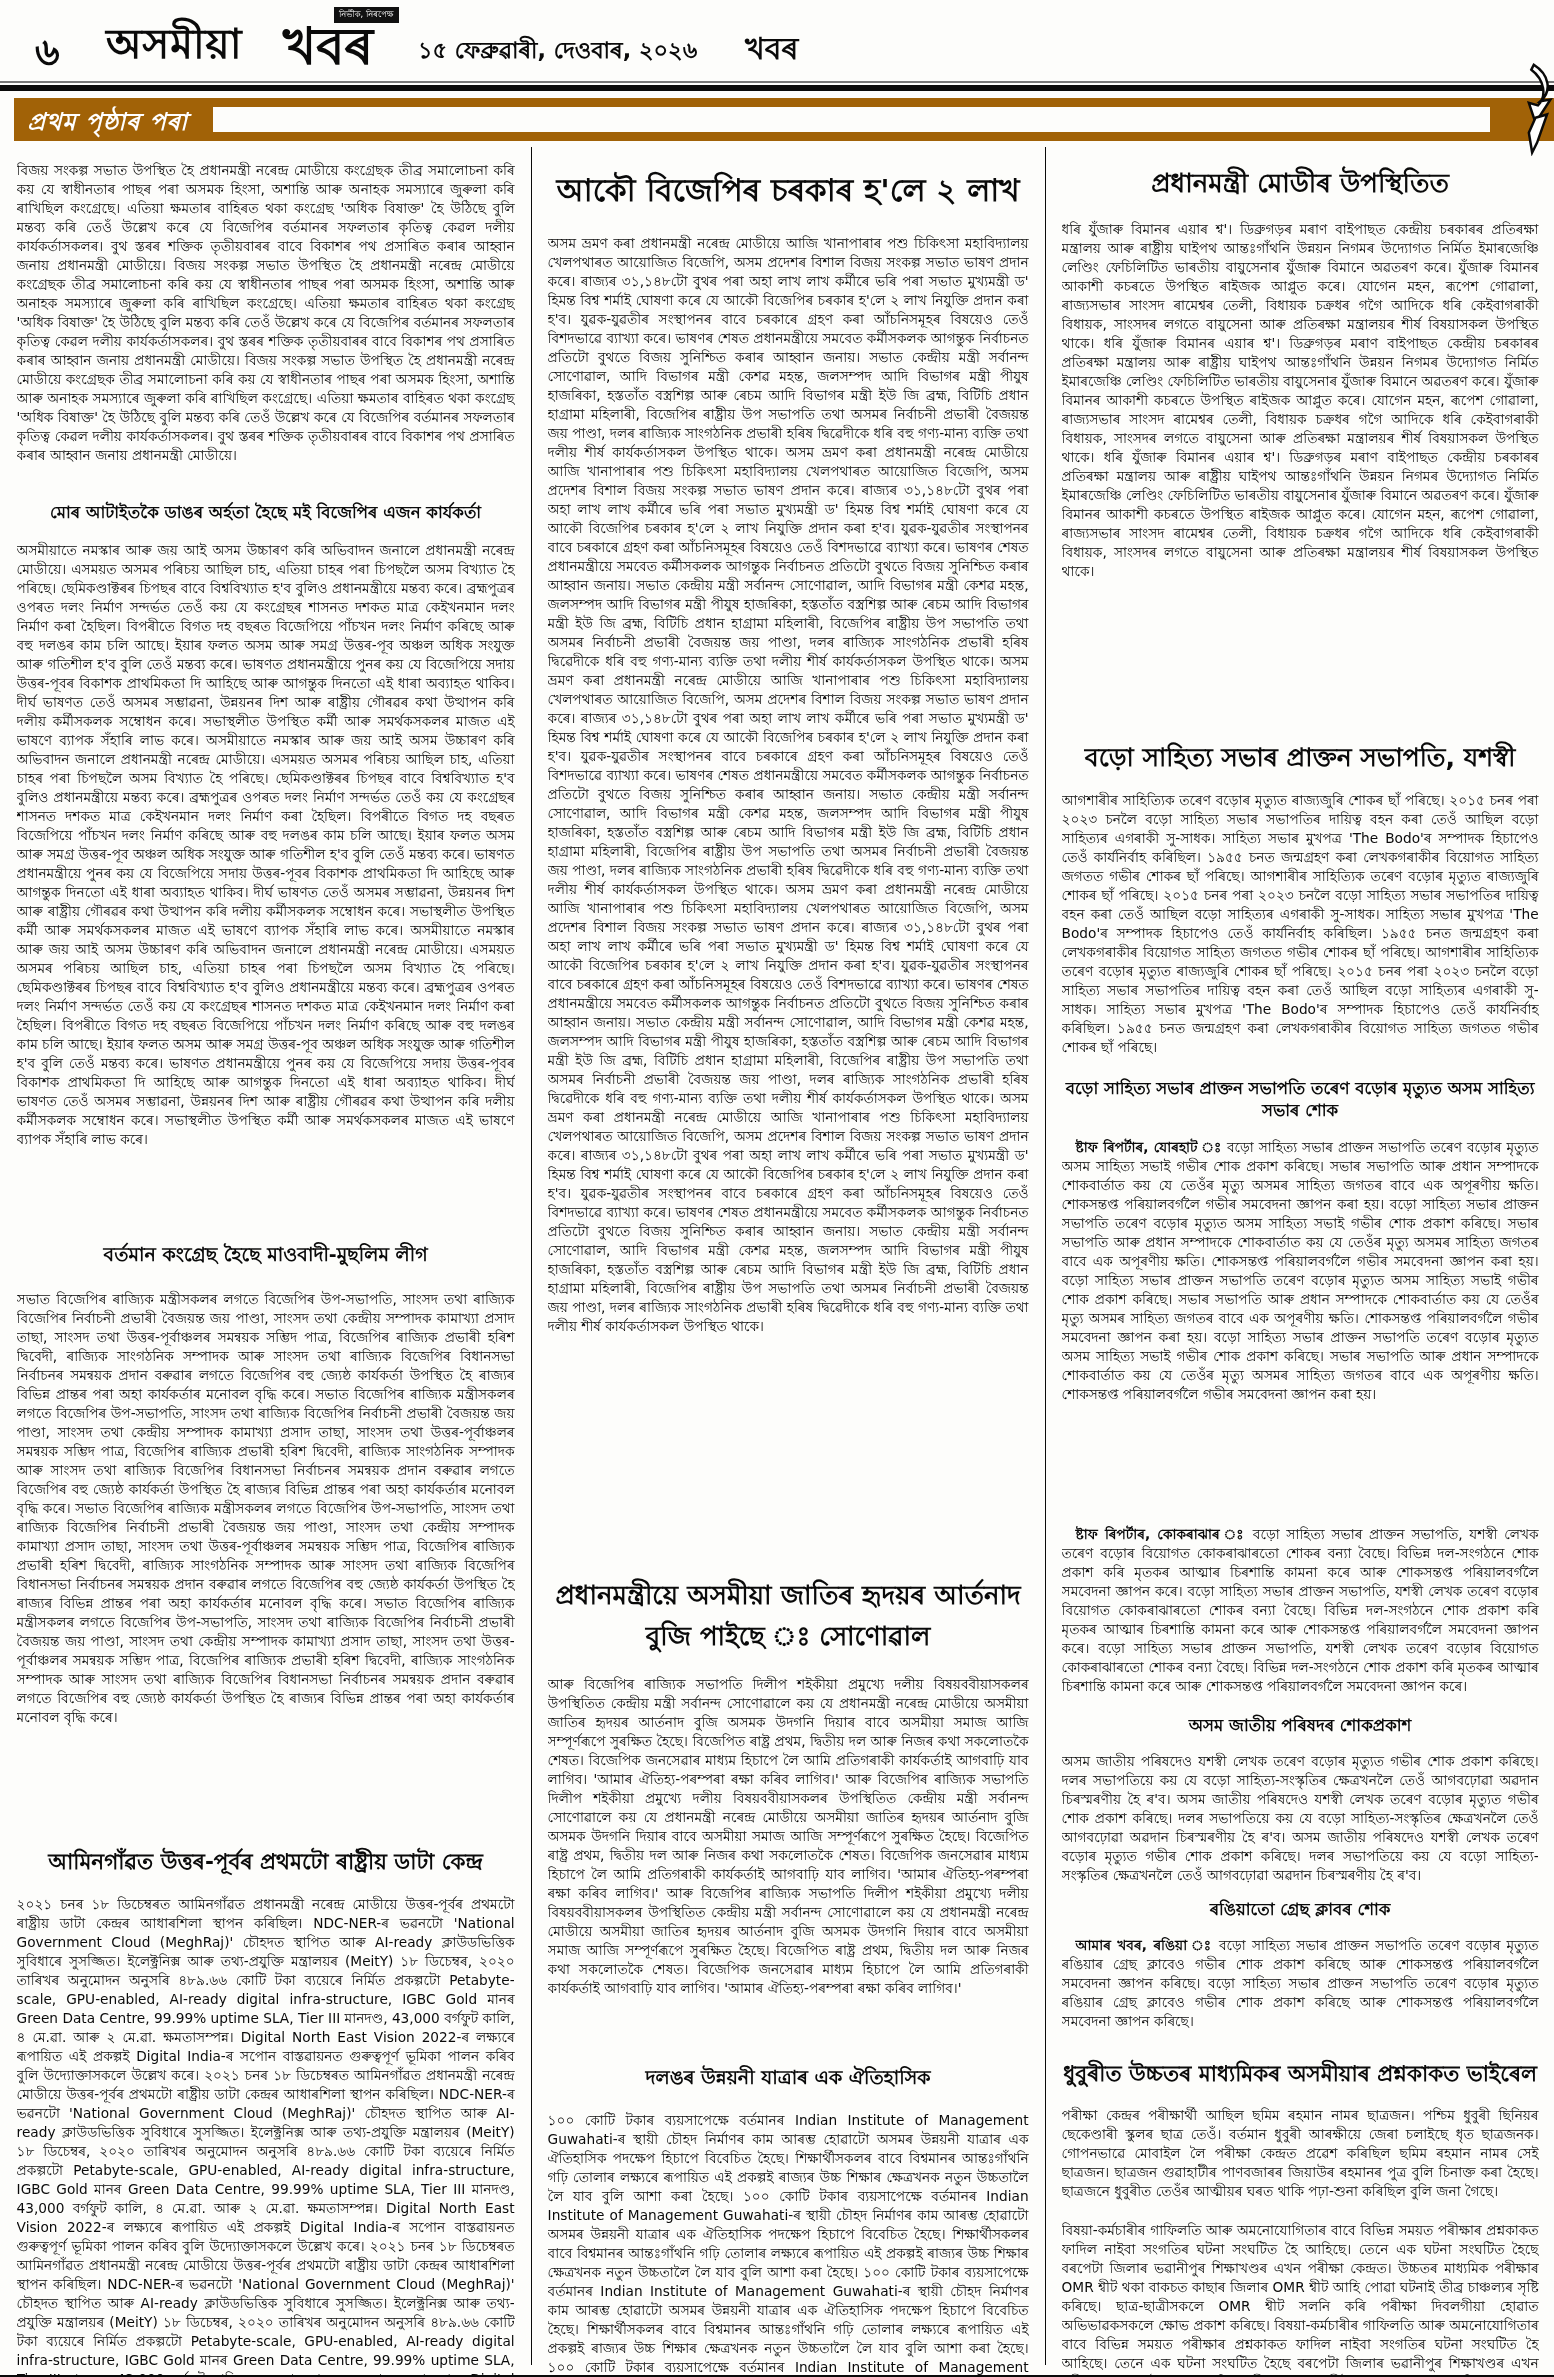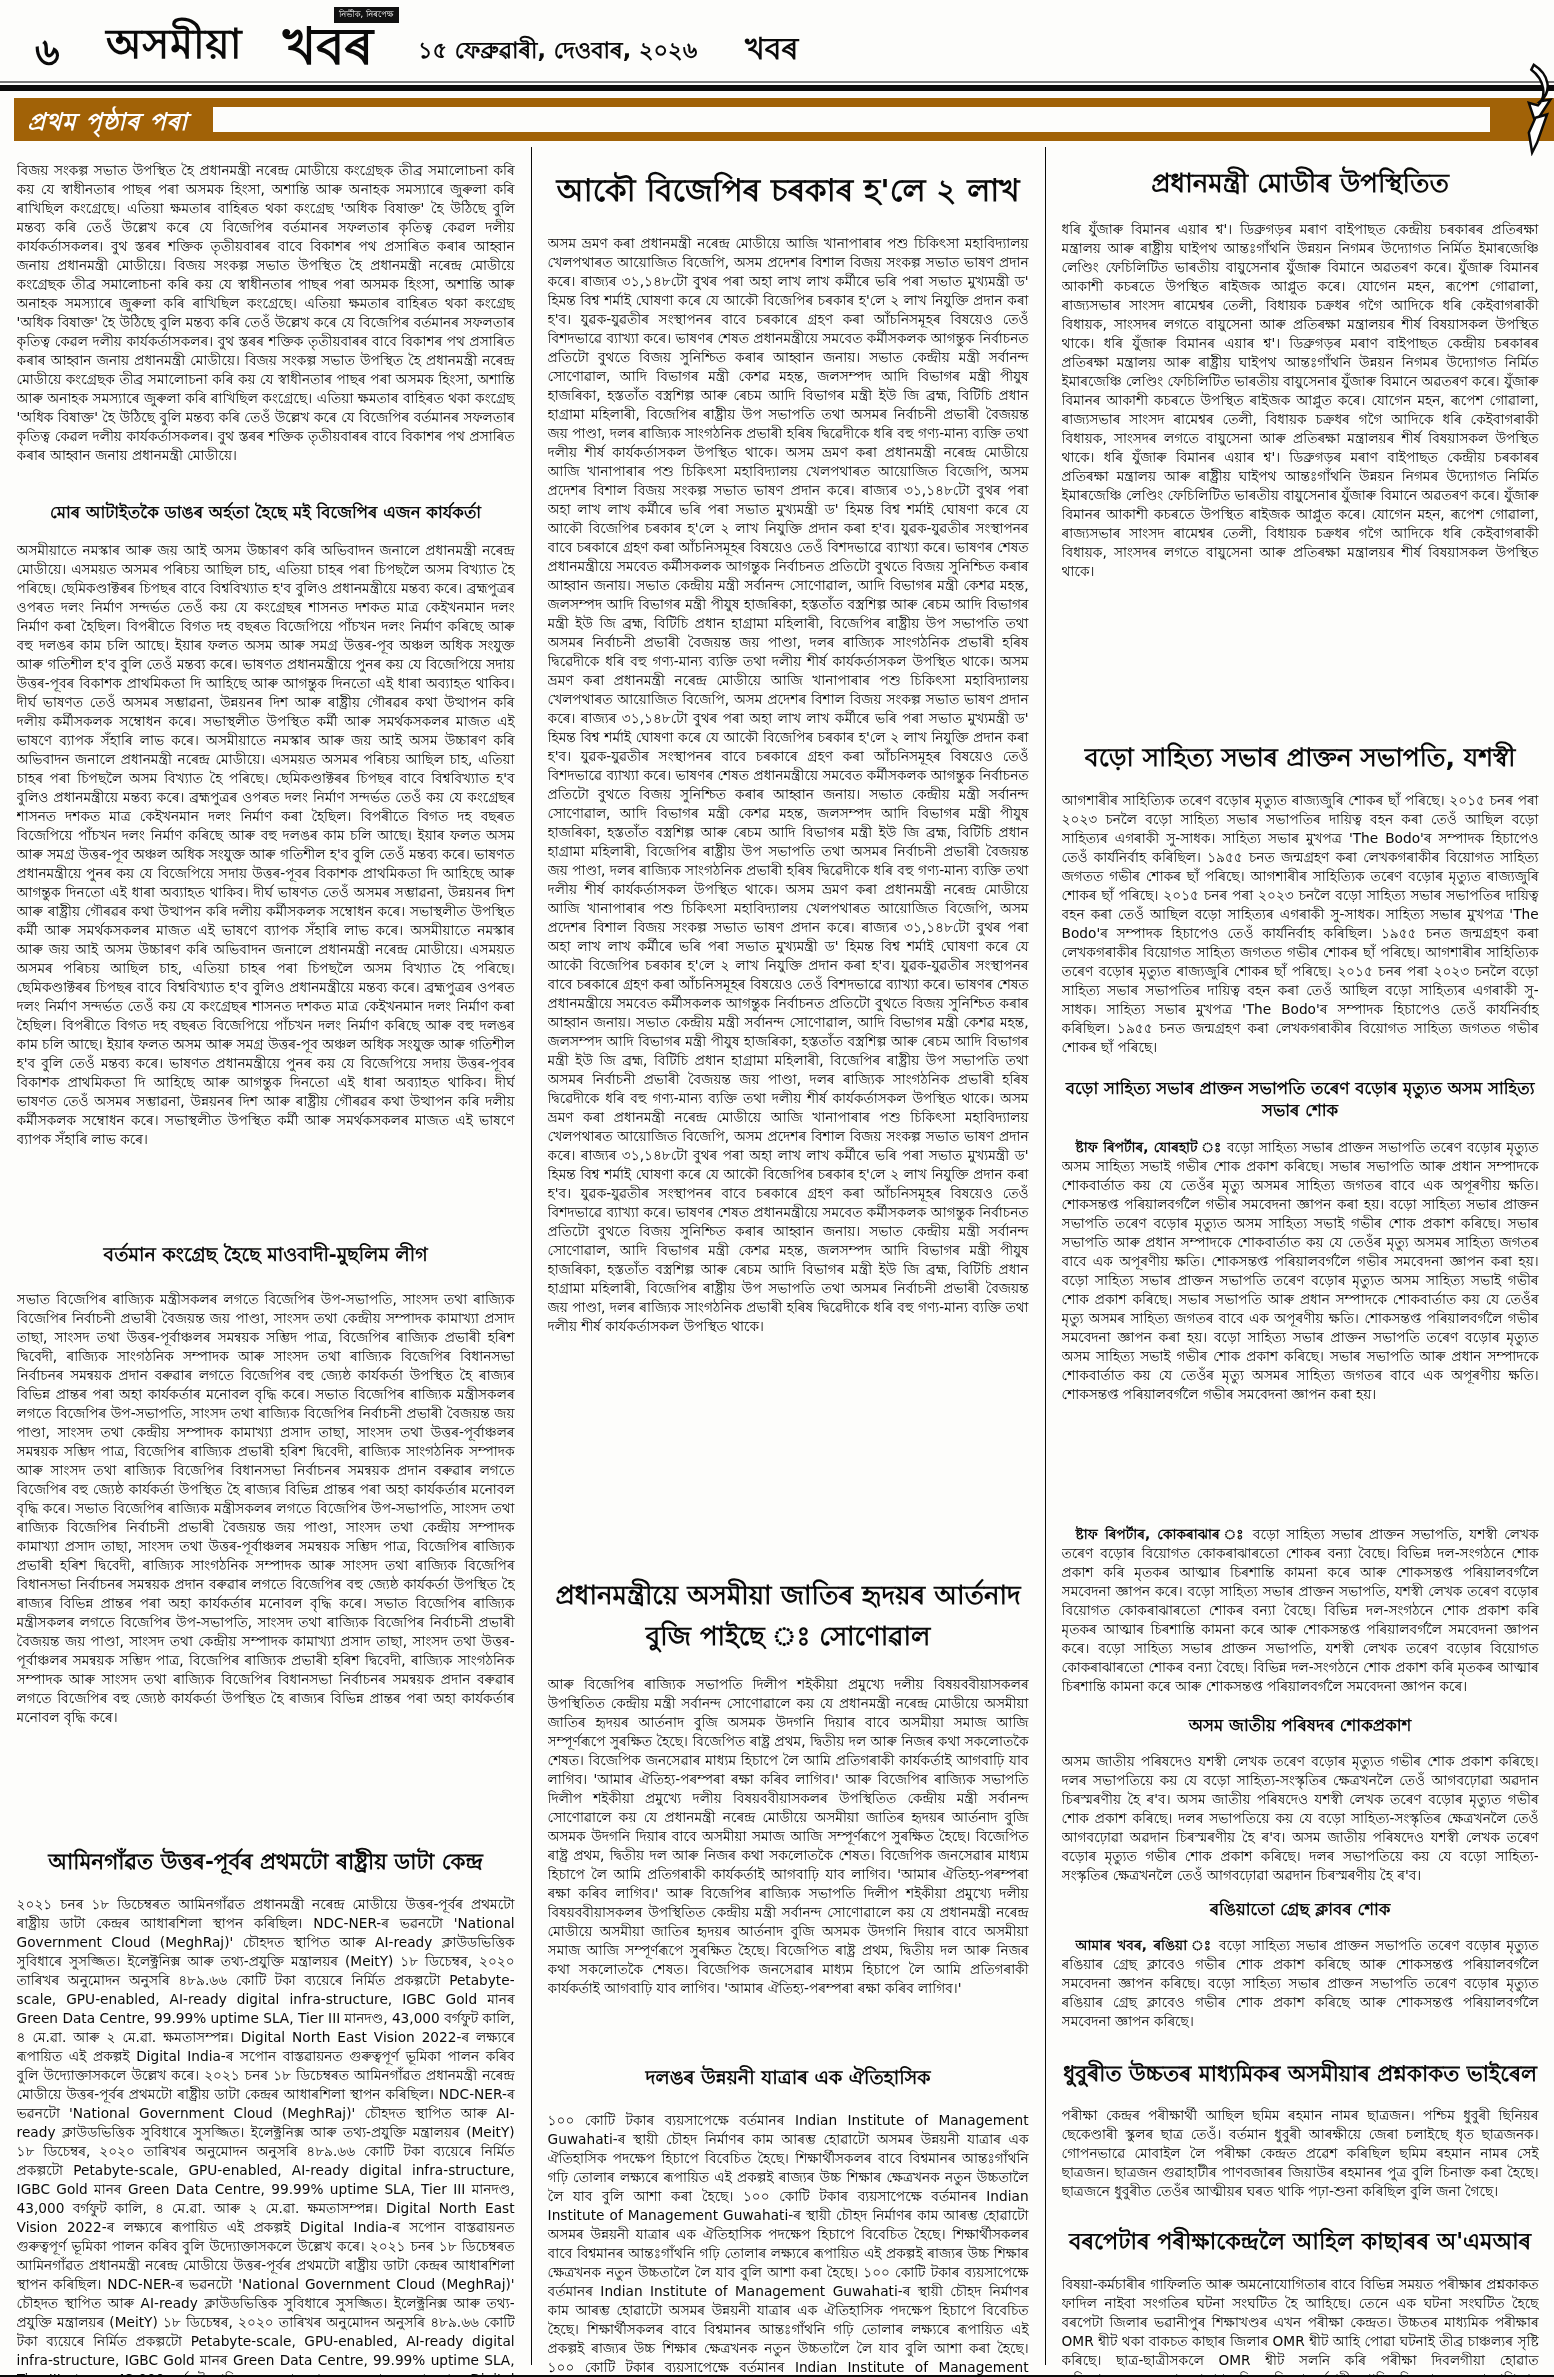--- a/index.html
+++ b/index.html
@@ -116,20 +116,19 @@
       <p class="bodytxt" style="height:373px"><b>ষ্টাফ ৰিপৰ্টাৰ, যোৰহাট ঃ</b> <span>বড়ো সাহিত্য সভাৰ প্ৰাক্তন সভাপতি তৰেণ বড়োৰ মৃত্যুত অসম সাহিত্য সভাই গভীৰ শোক প্ৰকাশ কৰিছে। সভাৰ সভাপতি আৰু প্ৰধান সম্পাদকে শোকবাৰ্তাত কয় যে তেওঁৰ মৃত্যু অসমৰ সাহিত্য জগতৰ বাবে এক অপূৰণীয় ক্ষতি। শোকসন্তপ্ত পৰিয়ালবৰ্গলৈ গভীৰ সমবেদনা জ্ঞাপন কৰা হয়। বড়ো সাহিত্য সভাৰ প্ৰাক্তন সভাপতি তৰেণ বড়োৰ মৃত্যুত অসম সাহিত্য সভাই গভীৰ শোক প্ৰকাশ কৰিছে। সভাৰ সভাপতি আৰু প্ৰধান সম্পাদকে শোকবাৰ্তাত কয় যে তেওঁৰ মৃত্যু অসমৰ সাহিত্য জগতৰ বাবে এক অপূৰণীয় ক্ষতি। শোকসন্তপ্ত পৰিয়ালবৰ্গলৈ গভীৰ সমবেদনা জ্ঞাপন কৰা হয়। বড়ো সাহিত্য সভাৰ প্ৰাক্তন সভাপতি তৰেণ বড়োৰ মৃত্যুত অসম সাহিত্য সভাই গভীৰ শোক প্ৰকাশ কৰিছে। সভাৰ সভাপতি আৰু প্ৰধান সম্পাদকে শোকবাৰ্তাত কয় যে তেওঁৰ মৃত্যু অসমৰ সাহিত্য জগতৰ বাবে এক অপূৰণীয় ক্ষতি। শোকসন্তপ্ত পৰিয়ালবৰ্গলৈ গভীৰ সমবেদনা জ্ঞাপন কৰা হয়। বড়ো সাহিত্য সভাৰ প্ৰাক্তন সভাপতি তৰেণ বড়োৰ মৃত্যুত অসম সাহিত্য সভাই গভীৰ শোক প্ৰকাশ কৰিছে। সভাৰ সভাপতি আৰু প্ৰধান সম্পাদকে শোকবাৰ্তাত কয় যে তেওঁৰ মৃত্যু অসমৰ সাহিত্য জগতৰ বাবে এক অপূৰণীয় ক্ষতি। শোকসন্তপ্ত পৰিয়ালবৰ্গলৈ গভীৰ সমবেদনা জ্ঞাপন কৰা হয়।</span></p>
       <p class="bodytxt" style="height:175px"><b>ষ্টাফ ৰিপৰ্টাৰ, কোকৰাঝাৰ ঃ</b> <span>বড়ো সাহিত্য সভাৰ প্ৰাক্তন সভাপতি, যশস্বী লেখক তৰেণ বড়োৰ বিয়োগত কোকৰাঝাৰতো শোকৰ বন্যা বৈছে। বিভিন্ন দল-সংগঠনে শোক প্ৰকাশ কৰি মৃতকৰ আত্মাৰ চিৰশান্তি কামনা কৰে আৰু শোকসন্তপ্ত পৰিয়ালবৰ্গলৈ সমবেদনা জ্ঞাপন কৰে। বড়ো সাহিত্য সভাৰ প্ৰাক্তন সভাপতি, যশস্বী লেখক তৰেণ বড়োৰ বিয়োগত কোকৰাঝাৰতো শোকৰ বন্যা বৈছে। বিভিন্ন দল-সংগঠনে শোক প্ৰকাশ কৰি মৃতকৰ আত্মাৰ চিৰশান্তি কামনা কৰে আৰু শোকসন্তপ্ত পৰিয়ালবৰ্গলৈ সমবেদনা জ্ঞাপন কৰে। বড়ো সাহিত্য সভাৰ প্ৰাক্তন সভাপতি, যশস্বী লেখক তৰেণ বড়োৰ বিয়োগত কোকৰাঝাৰতো শোকৰ বন্যা বৈছে। বিভিন্ন দল-সংগঠনে শোক প্ৰকাশ কৰি মৃতকৰ আত্মাৰ চিৰশান্তি কামনা কৰে আৰু শোকসন্তপ্ত পৰিয়ালবৰ্গলৈ সমবেদনা জ্ঞাপন কৰে।</span></p>
       <h2 class="subhead" style="height:25px;line-height:25px">অসম জাতীয় পৰিষদৰ শোকপ্ৰকাশ</h2>
       <p class="bodytxt" style="height:131px">অসম জাতীয় পৰিষদেও যশস্বী লেখক তৰেণ বড়োৰ মৃত্যুত গভীৰ শোক প্ৰকাশ কৰিছে। দলৰ সভাপতিয়ে কয় যে বড়ো সাহিত্য-সংস্কৃতিৰ ক্ষেত্ৰখনলৈ তেওঁ আগবঢ়োৱা অৱদান চিৰস্মৰণীয় হৈ ৰ'ব। অসম জাতীয় পৰিষদেও যশস্বী লেখক তৰেণ বড়োৰ মৃত্যুত গভীৰ শোক প্ৰকাশ কৰিছে। দলৰ সভাপতিয়ে কয় যে বড়ো সাহিত্য-সংস্কৃতিৰ ক্ষেত্ৰখনলৈ তেওঁ আগবঢ়োৱা অৱদান চিৰস্মৰণীয় হৈ ৰ'ব। অসম জাতীয় পৰিষদেও যশস্বী লেখক তৰেণ বড়োৰ মৃত্যুত গভীৰ শোক প্ৰকাশ কৰিছে। দলৰ সভাপতিয়ে কয় যে বড়ো সাহিত্য-সংস্কৃতিৰ ক্ষেত্ৰখনলৈ তেওঁ আগবঢ়োৱা অৱদান চিৰস্মৰণীয় হৈ ৰ'ব।</p>
       <h2 class="subhead" style="height:25px;line-height:25px">ৰঙিয়াতো গ্ৰেছ ক্লাবৰ শোক</h2>
       <p class="bodytxt" style="height:106px"><b>আমাৰ খবৰ, ৰঙিয়া ঃ</b> <span>বড়ো সাহিত্য সভাৰ প্ৰাক্তন সভাপতি তৰেণ বড়োৰ মৃত্যুত ৰঙিয়াৰ গ্ৰেছ ক্লাবেও গভীৰ শোক প্ৰকাশ কৰিছে আৰু শোকসন্তপ্ত পৰিয়ালবৰ্গলৈ সমবেদনা জ্ঞাপন কৰিছে। বড়ো সাহিত্য সভাৰ প্ৰাক্তন সভাপতি তৰেণ বড়োৰ মৃত্যুত ৰঙিয়াৰ গ্ৰেছ ক্লাবেও গভীৰ শোক প্ৰকাশ কৰিছে আৰু শোকসন্তপ্ত পৰিয়ালবৰ্গলৈ সমবেদনা জ্ঞাপন কৰিছে।</span></p>
 
       <h1 class="headline h27">ধুবুৰীত উচ্চতৰ মাধ্যমিকৰ অসমীয়াৰ প্ৰশ্নকাকত ভাইৰেল</h1>
       <p class="bodytxt" style="height:101px">পৰীক্ষা কেন্দ্ৰৰ পৰীক্ষাৰ্থী আছিল ছমিম ৰহমান নামৰ ছাত্ৰজন। পশ্চিম ধুবুৰী ছিনিয়ৰ ছেকেণ্ডাৰী স্কুলৰ ছাত্ৰ তেওঁ। বৰ্তমান ধুবুৰী আৰক্ষীয়ে জেৰা চলাইছে ধৃত ছাত্ৰজনক। গোপনভাৱে মোবাইল লৈ পৰীক্ষা কেন্দ্ৰত প্ৰৱেশ কৰিছিল ছমিম ৰহমান নামৰ সেই ছাত্ৰজন। ছাত্ৰজন গুৱাহাটীৰ পাণবজাৰৰ জিয়াউৰ ৰহমানৰ পুত্ৰ বুলি চিনাক্ত কৰা হৈছে। ছাত্ৰজনে ধুবুৰীত তেওঁৰ আত্মীয়ৰ ঘৰত থাকি পঢ়া-শুনা কৰিছিল বুলি জনা গৈছে।</p>
 
-      <h1 class="headline h27" style="height:38px;line-height:38px;font-size:22.4px">বৰপেটাৰ পৰীক্ষাকেন্দ্ৰলৈ আহিল কাছাৰৰ অ'এমআৰ</h1>
       <p class="bodytxt" style="height:309px">বিষয়া-কৰ্মচাৰীৰ গাফিলতি আৰু অমনোযোগিতাৰ বাবে বিভিন্ন সময়ত পৰীক্ষাৰ প্ৰশ্নকাকত ফাদিল নাইবা সংগতিৰ ঘটনা সংঘটিত হৈ আহিছে। তেনে এক ঘটনা সংঘটিত হৈছে বৰপেটা জিলাৰ ভৱানীপুৰ শিক্ষাখণ্ডৰ এখন পৰীক্ষা কেন্দ্ৰত। উচ্চতৰ মাধ্যমিক পৰীক্ষাৰ OMR শ্বীট থকা বাকচত কাছাৰ জিলাৰ OMR শ্বীট আহি পোৱা ঘটনাই তীব্ৰ চাঞ্চল্যৰ সৃষ্টি কৰিছে। ছাত্ৰ-ছাত্ৰীসকলে OMR শ্বীট সলনি কৰি পৰীক্ষা দিবলগীয়া হোৱাত অভিভাৱকসকলে ক্ষোভ প্ৰকাশ কৰিছে। বিষয়া-কৰ্মচাৰীৰ গাফিলতি আৰু অমনোযোগিতাৰ বাবে বিভিন্ন সময়ত পৰীক্ষাৰ প্ৰশ্নকাকত ফাদিল নাইবা সংগতিৰ ঘটনা সংঘটিত হৈ আহিছে। তেনে এক ঘটনা সংঘটিত হৈছে বৰপেটা জিলাৰ ভৱানীপুৰ শিক্ষাখণ্ডৰ এখন পৰীক্ষা কেন্দ্ৰত। উচ্চতৰ মাধ্যমিক পৰীক্ষাৰ OMR শ্বীট থকা বাকচত কাছাৰ জিলাৰ OMR শ্বীট আহি পোৱা ঘটনাই তীব্ৰ চাঞ্চল্যৰ সৃষ্টি কৰিছে। ছাত্ৰ-ছাত্ৰীসকলে OMR শ্বীট সলনি কৰি পৰীক্ষা দিবলগীয়া হোৱাত অভিভাৱকসকলে ক্ষোভ প্ৰকাশ কৰিছে। বিষয়া-কৰ্মচাৰীৰ গাফিলতি আৰু অমনোযোগিতাৰ বাবে বিভিন্ন সময়ত পৰীক্ষাৰ প্ৰশ্নকাকত ফাদিল নাইবা সংগতিৰ ঘটনা সংঘটিত হৈ আহিছে। তেনে এক ঘটনা সংঘটিত হৈছে বৰপেটা জিলাৰ ভৱানীপুৰ শিক্ষাখণ্ডৰ এখন পৰীক্ষা কেন্দ্ৰত। উচ্চতৰ মাধ্যমিক পৰীক্ষাৰ OMR শ্বীট থকা বাকচত কাছাৰ জিলাৰ OMR শ্বীট আহি পোৱা ঘটনাই তীব্ৰ চাঞ্চল্যৰ সৃষ্টি কৰিছে। ছাত্ৰ-ছাত্ৰীসকলে OMR শ্বীট সলনি কৰি পৰীক্ষা দিবলগীয়া হোৱাত অভিভাৱকসকলে ক্ষোভ প্ৰকাশ কৰিছে।</p>
     </section>
   </main>
 
   <div class="bottom-rule"></div>
 </div>
 
 
 </body></html>

